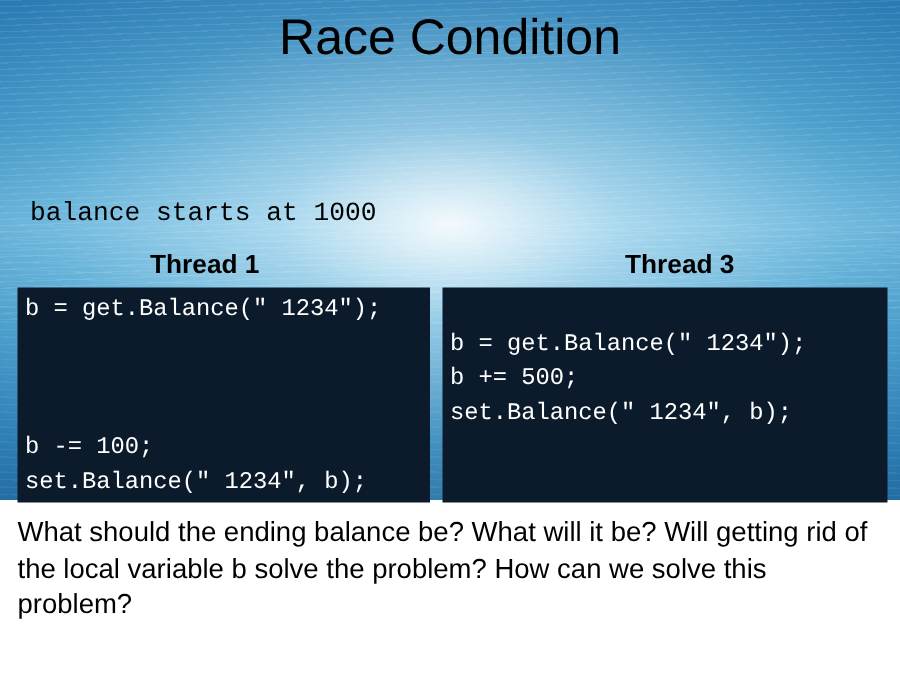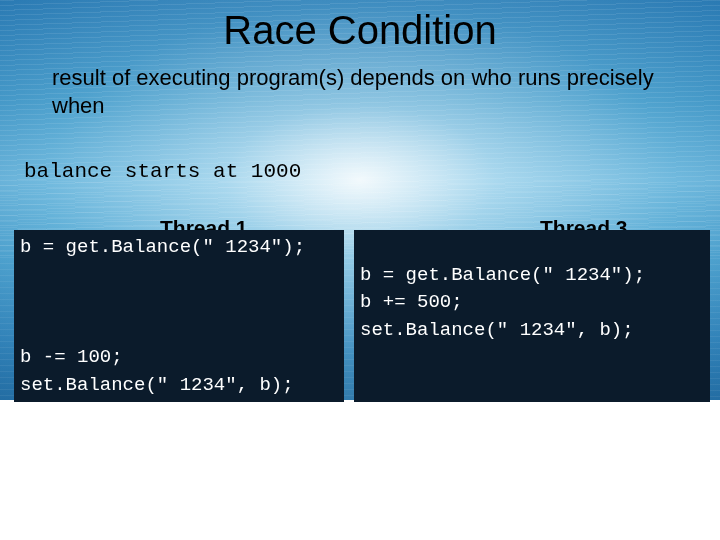--- a/index.html
+++ b/index.html
@@ -69,25 +69,24 @@
   .balance {
     position: absolute;
     top: 160px;
     left: 24px;
     font-size: 21px;
     color: #000;
     font-family: Liberation Mono, monospace;
   }
   .th1, .th2 {
     position: absolute;
-    top: 216px;
+    top: 200px;
     font-size: 21px;
     font-weight: bold;
     color: #000;
-    margin-left: 40px;
   }
   .th1 { left: 120px; }
   .th2 { left: 500px; }
   .codeblock {
     position: absolute;
     background: #0b1b2b;
     color: #fff;
     font-family: "Courier New", monospace;
     font-size: 19px;
     line-height: 1.45;
@@ -108,31 +107,33 @@
   }
 </style>
 </head>
 <body>
 
 <div class="slide">
   <div class="streaks"></div>
 
   <div class="title">Race Condition</div>
 
-  <div class="subtitle">result of executing program(s) depends on who runs precisely when</div>
 
   <div class="balance">balance starts at 1000</div>
 
   <div class="th1">Thread 1</div>
   <div class="th2">Thread 3</div>
 
   <div class="codeblock cb1">b = get.Balance(" 1234");
 
 
 
 b -= 100;
 set.Balance(" 1234", b);</div>
   <div class="codeblock cb2">
 b = get.Balance(" 1234");
 b += 500;
 set.Balance(" 1234", b);</div>
 
+  <div class="questions">What should the ending balance be?  What will it be?
+Will getting rid of the local variable b solve the problem?
+How can we solve this problem?</div>
 </div>
 
 </body></html>

